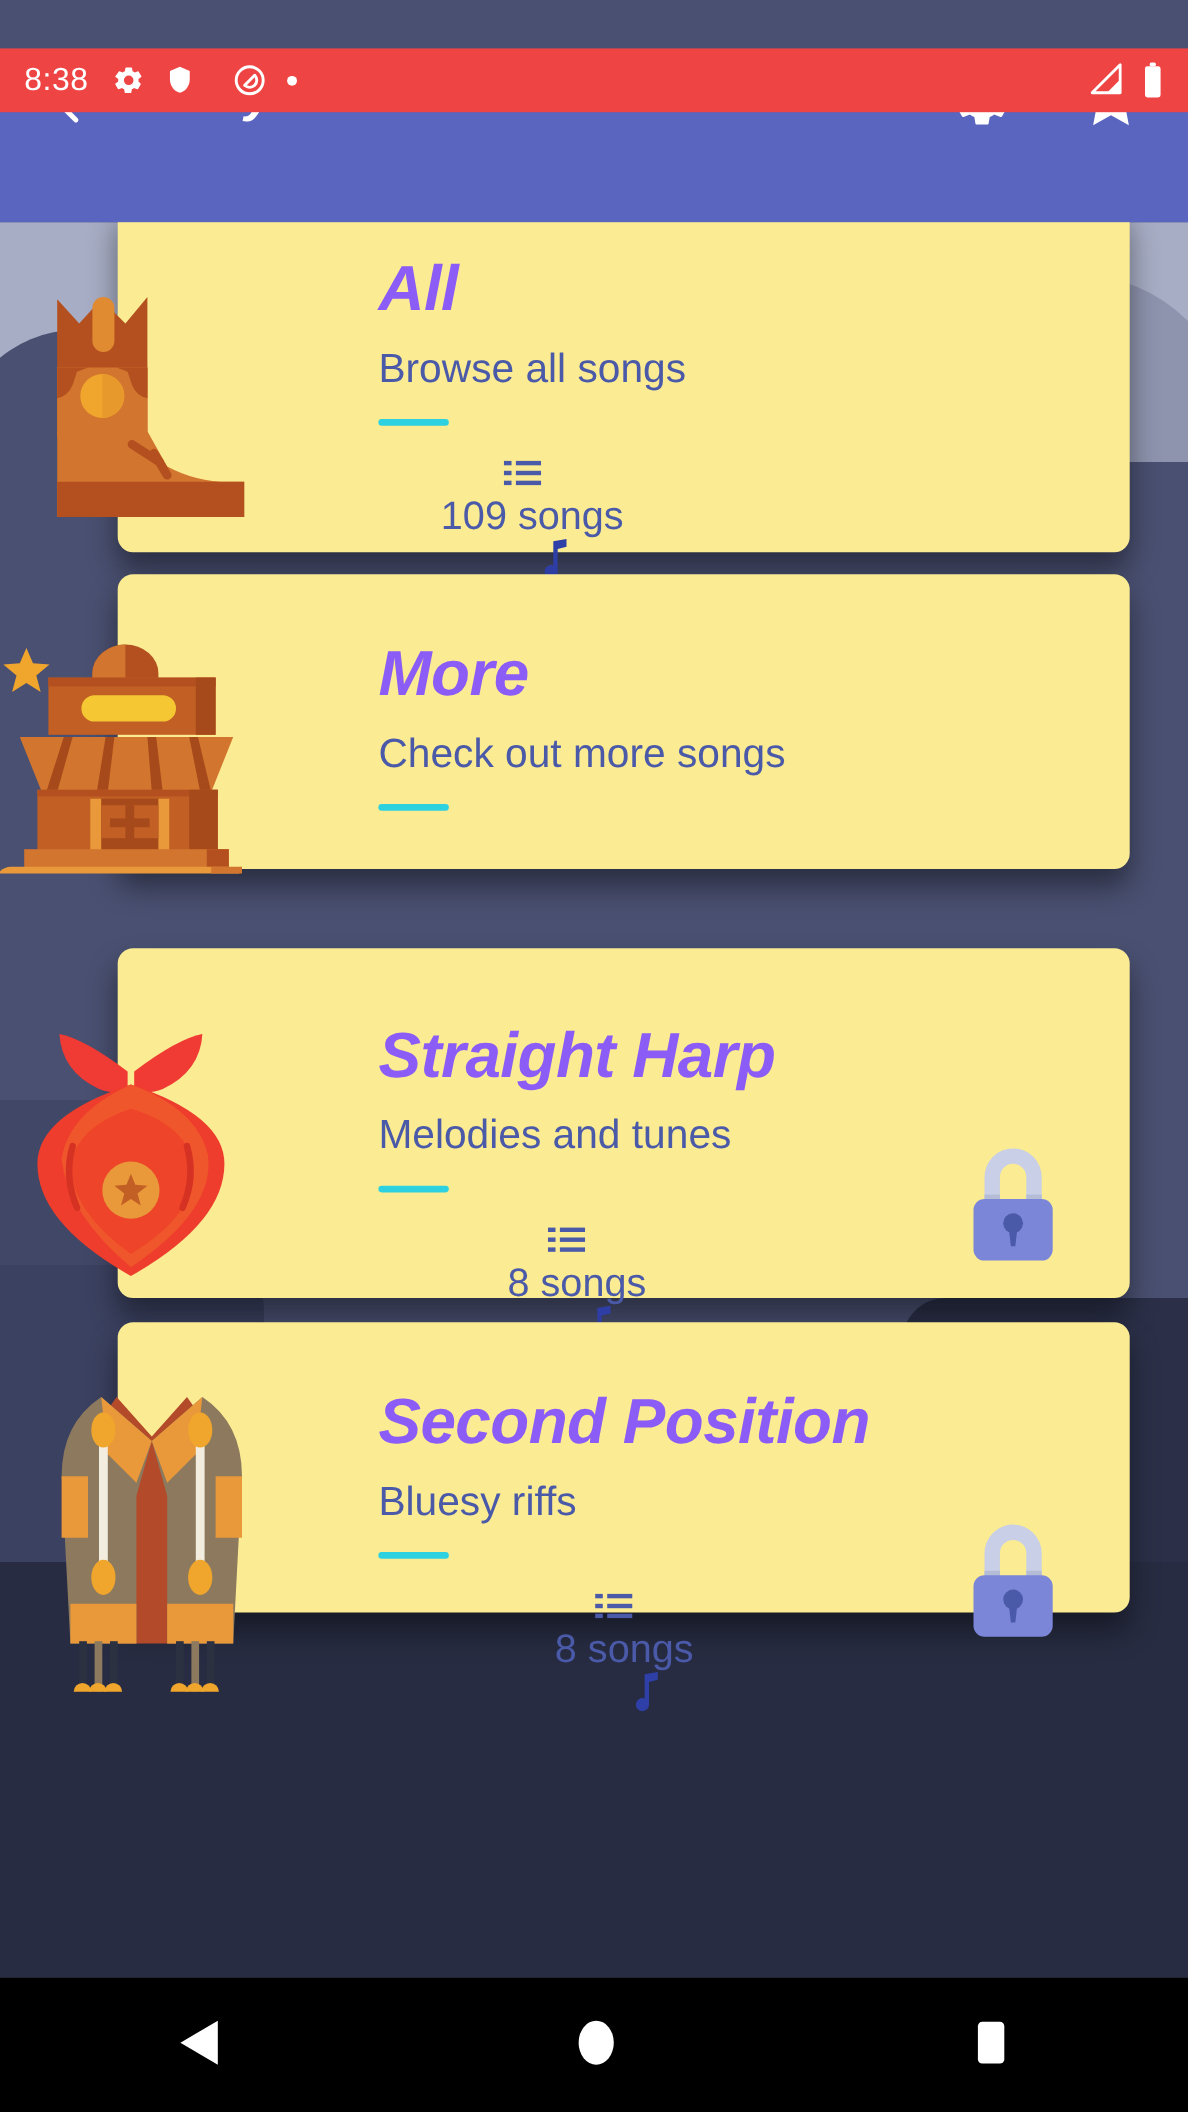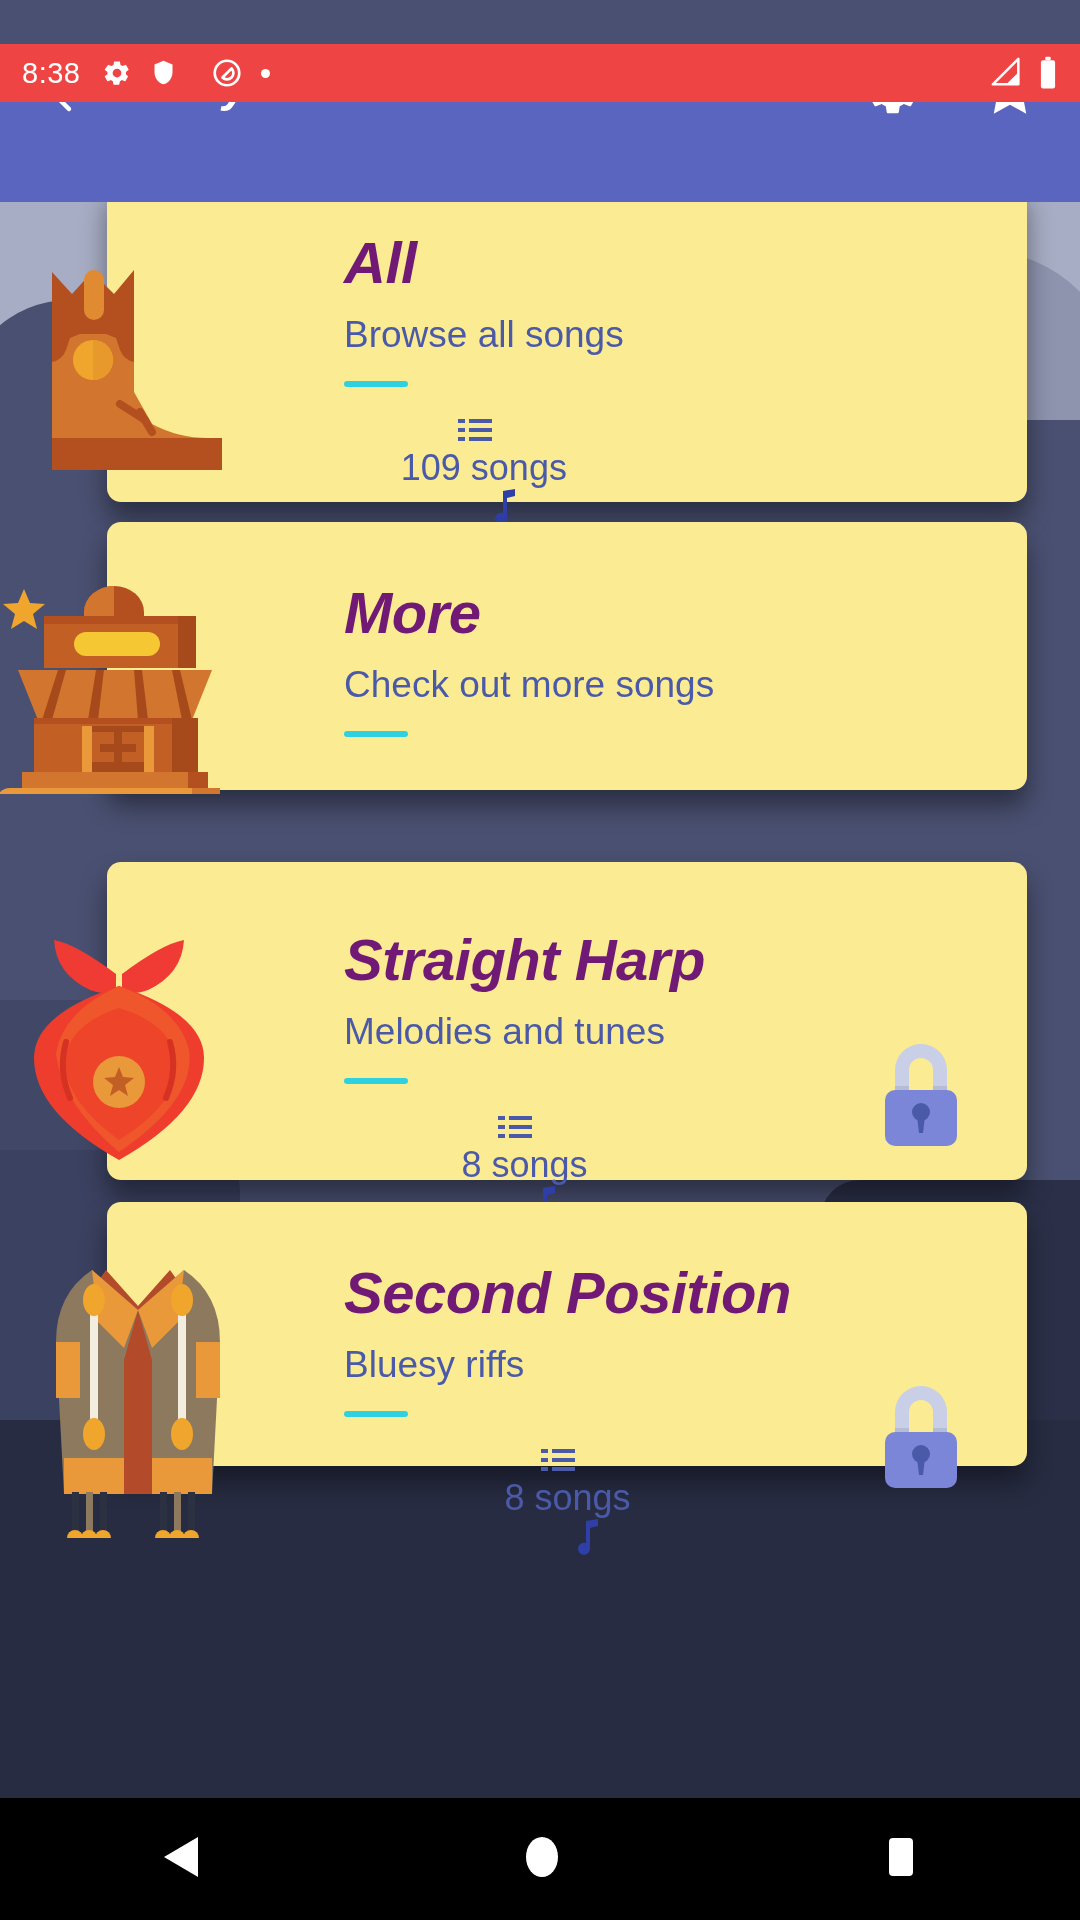--- a/index.html
+++ b/index.html
@@ -98,21 +98,21 @@
     position:absolute;
     left:107px; width:920px;
     background:#fbeb93;
     border-radius:14px;
     box-shadow:0 16px 26px rgba(0,0,0,0.42);
   }
   .card-inner { position:relative; height:100%; }
   .card-text { position:absolute; left:237px; }
   .card-title {
     font-size:58px; font-weight:bold; font-style:italic;
-    color:#701a75; letter-spacing:-.5px; line-height:1.0;
+    color:#8b5cf6; letter-spacing:-.5px; line-height:1.0;
   }
   .card-sub {
     font-size:37px; color:#4a5aa8; margin-top:24px; line-height:1.0;
     font-weight:300;
   }
   .card-rule {
     width:64px; height:6px; background:#2ed1e0; margin-top:28px; border-radius:3px;
   }
   .card-meta {
     display:flex; align-items:center; margin-top:30px; gap:0;flex-direction:column;

